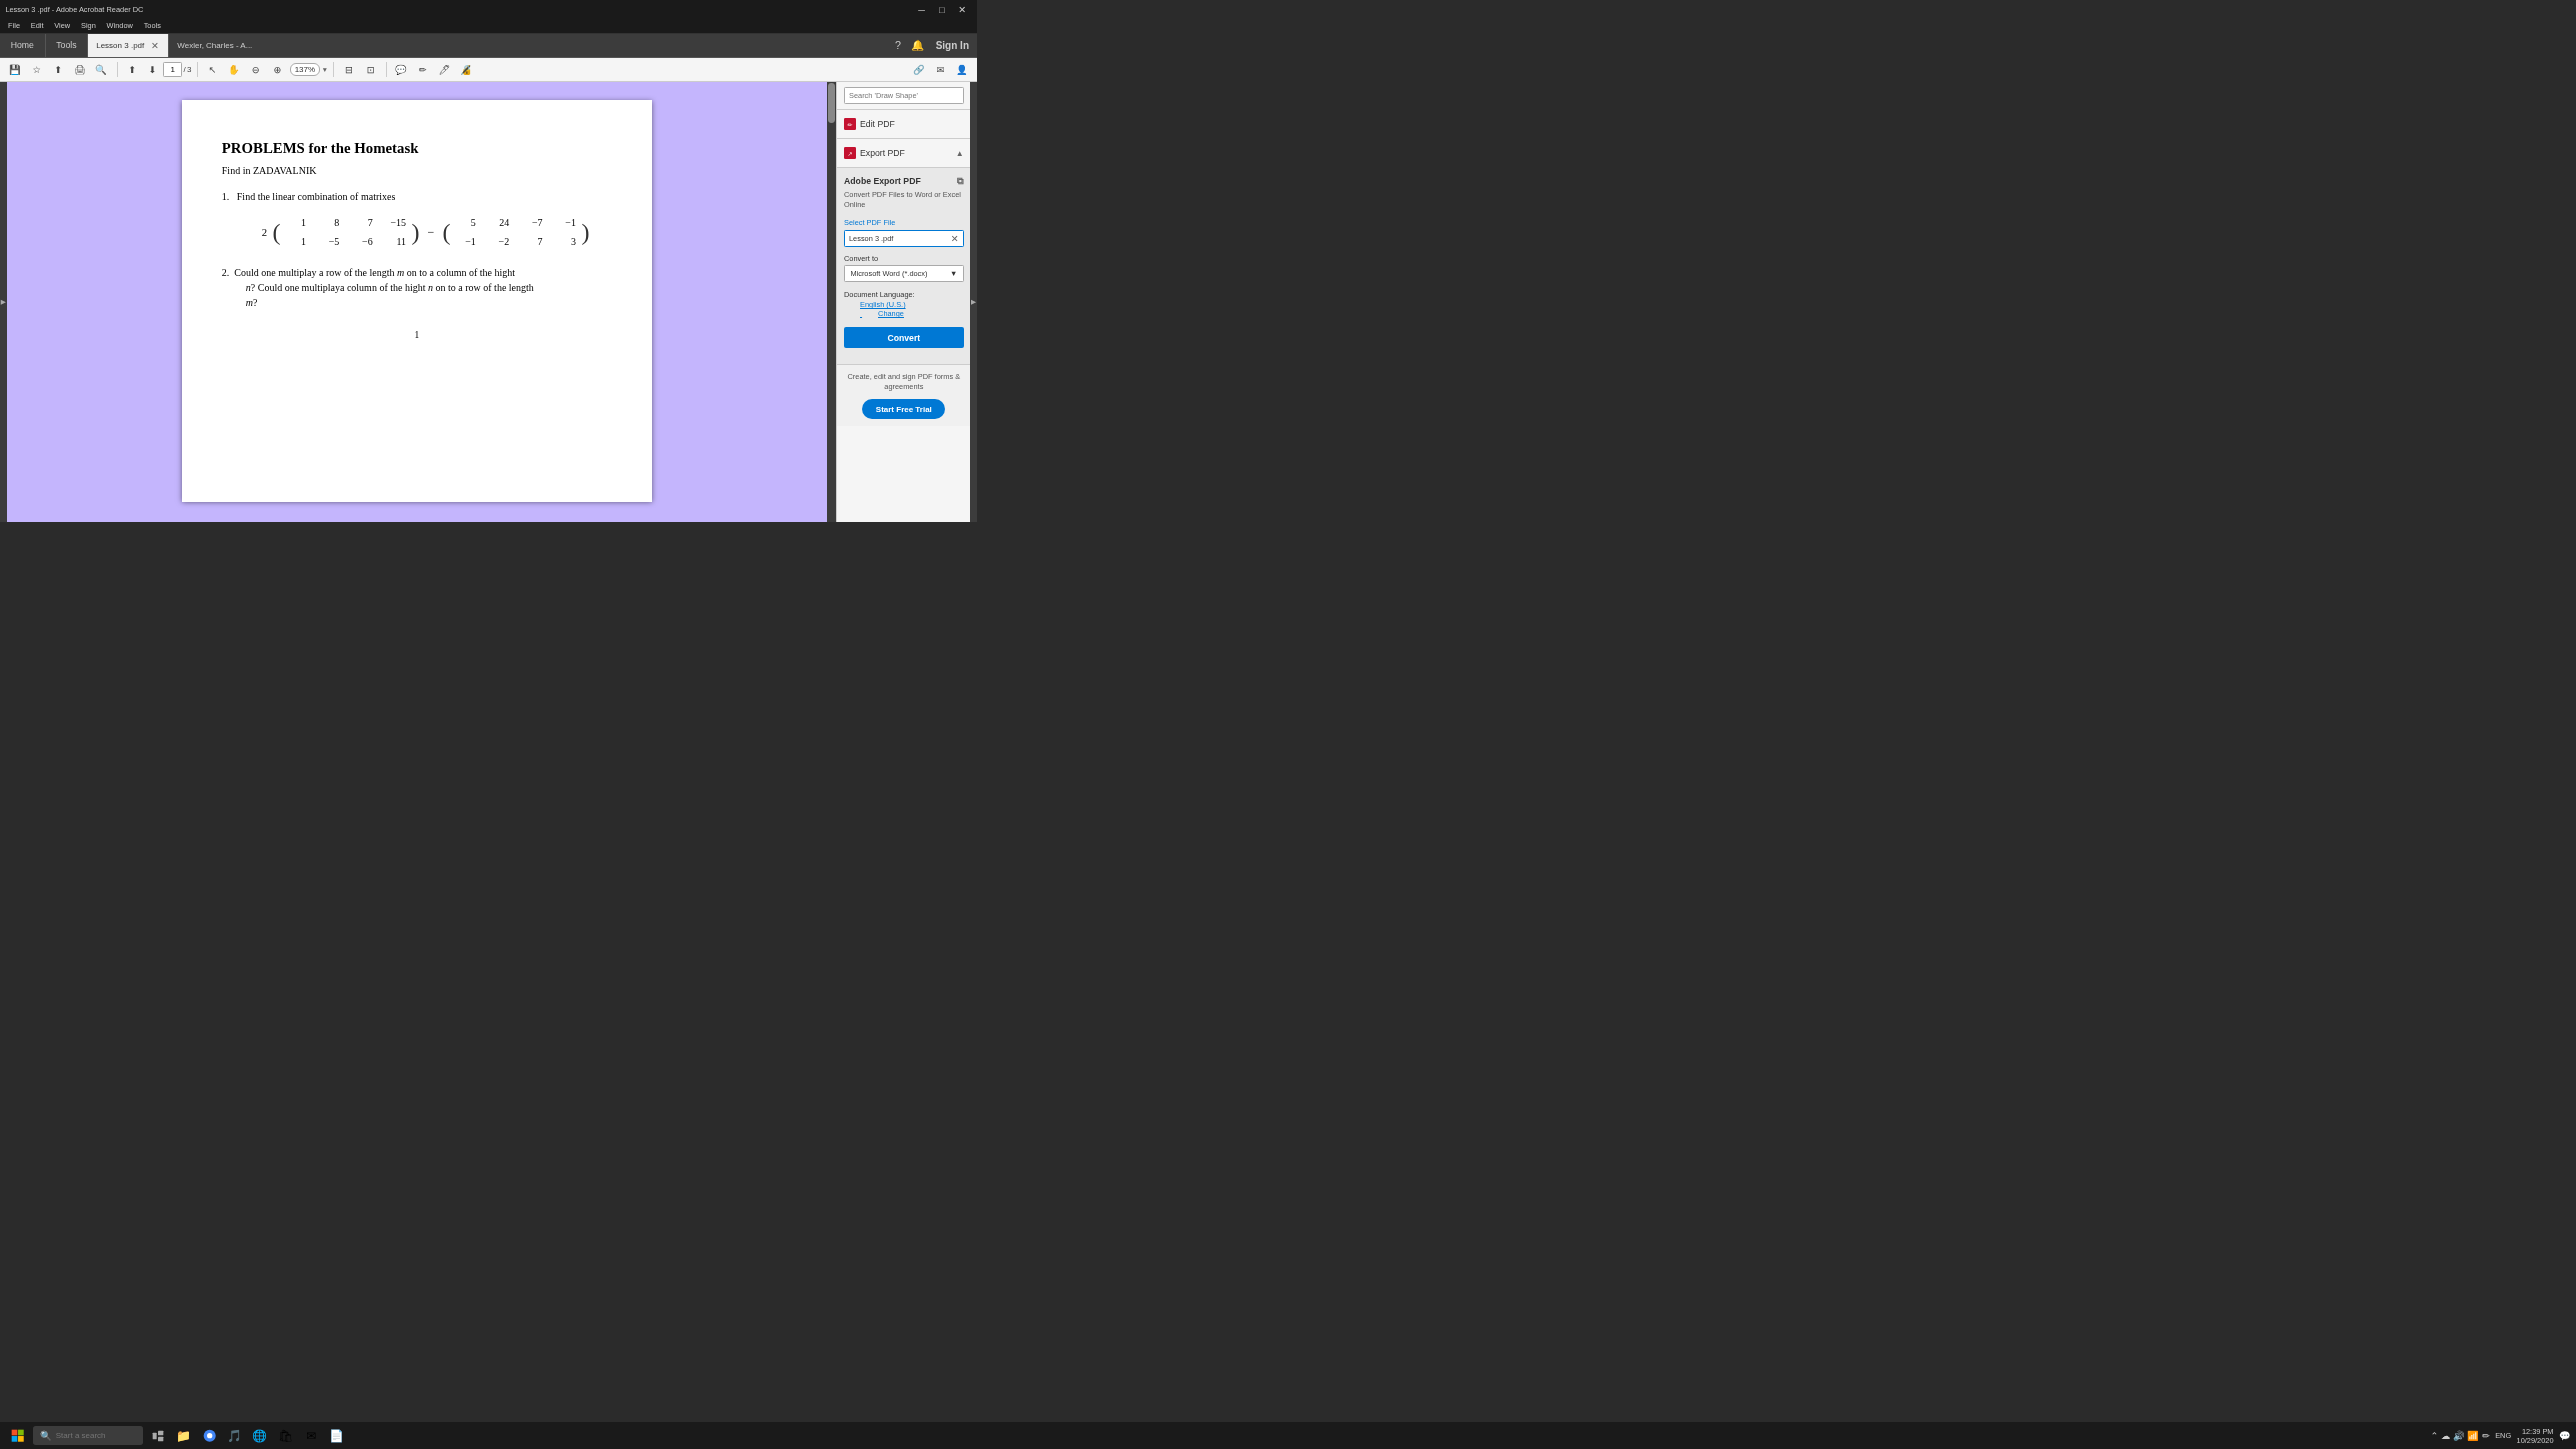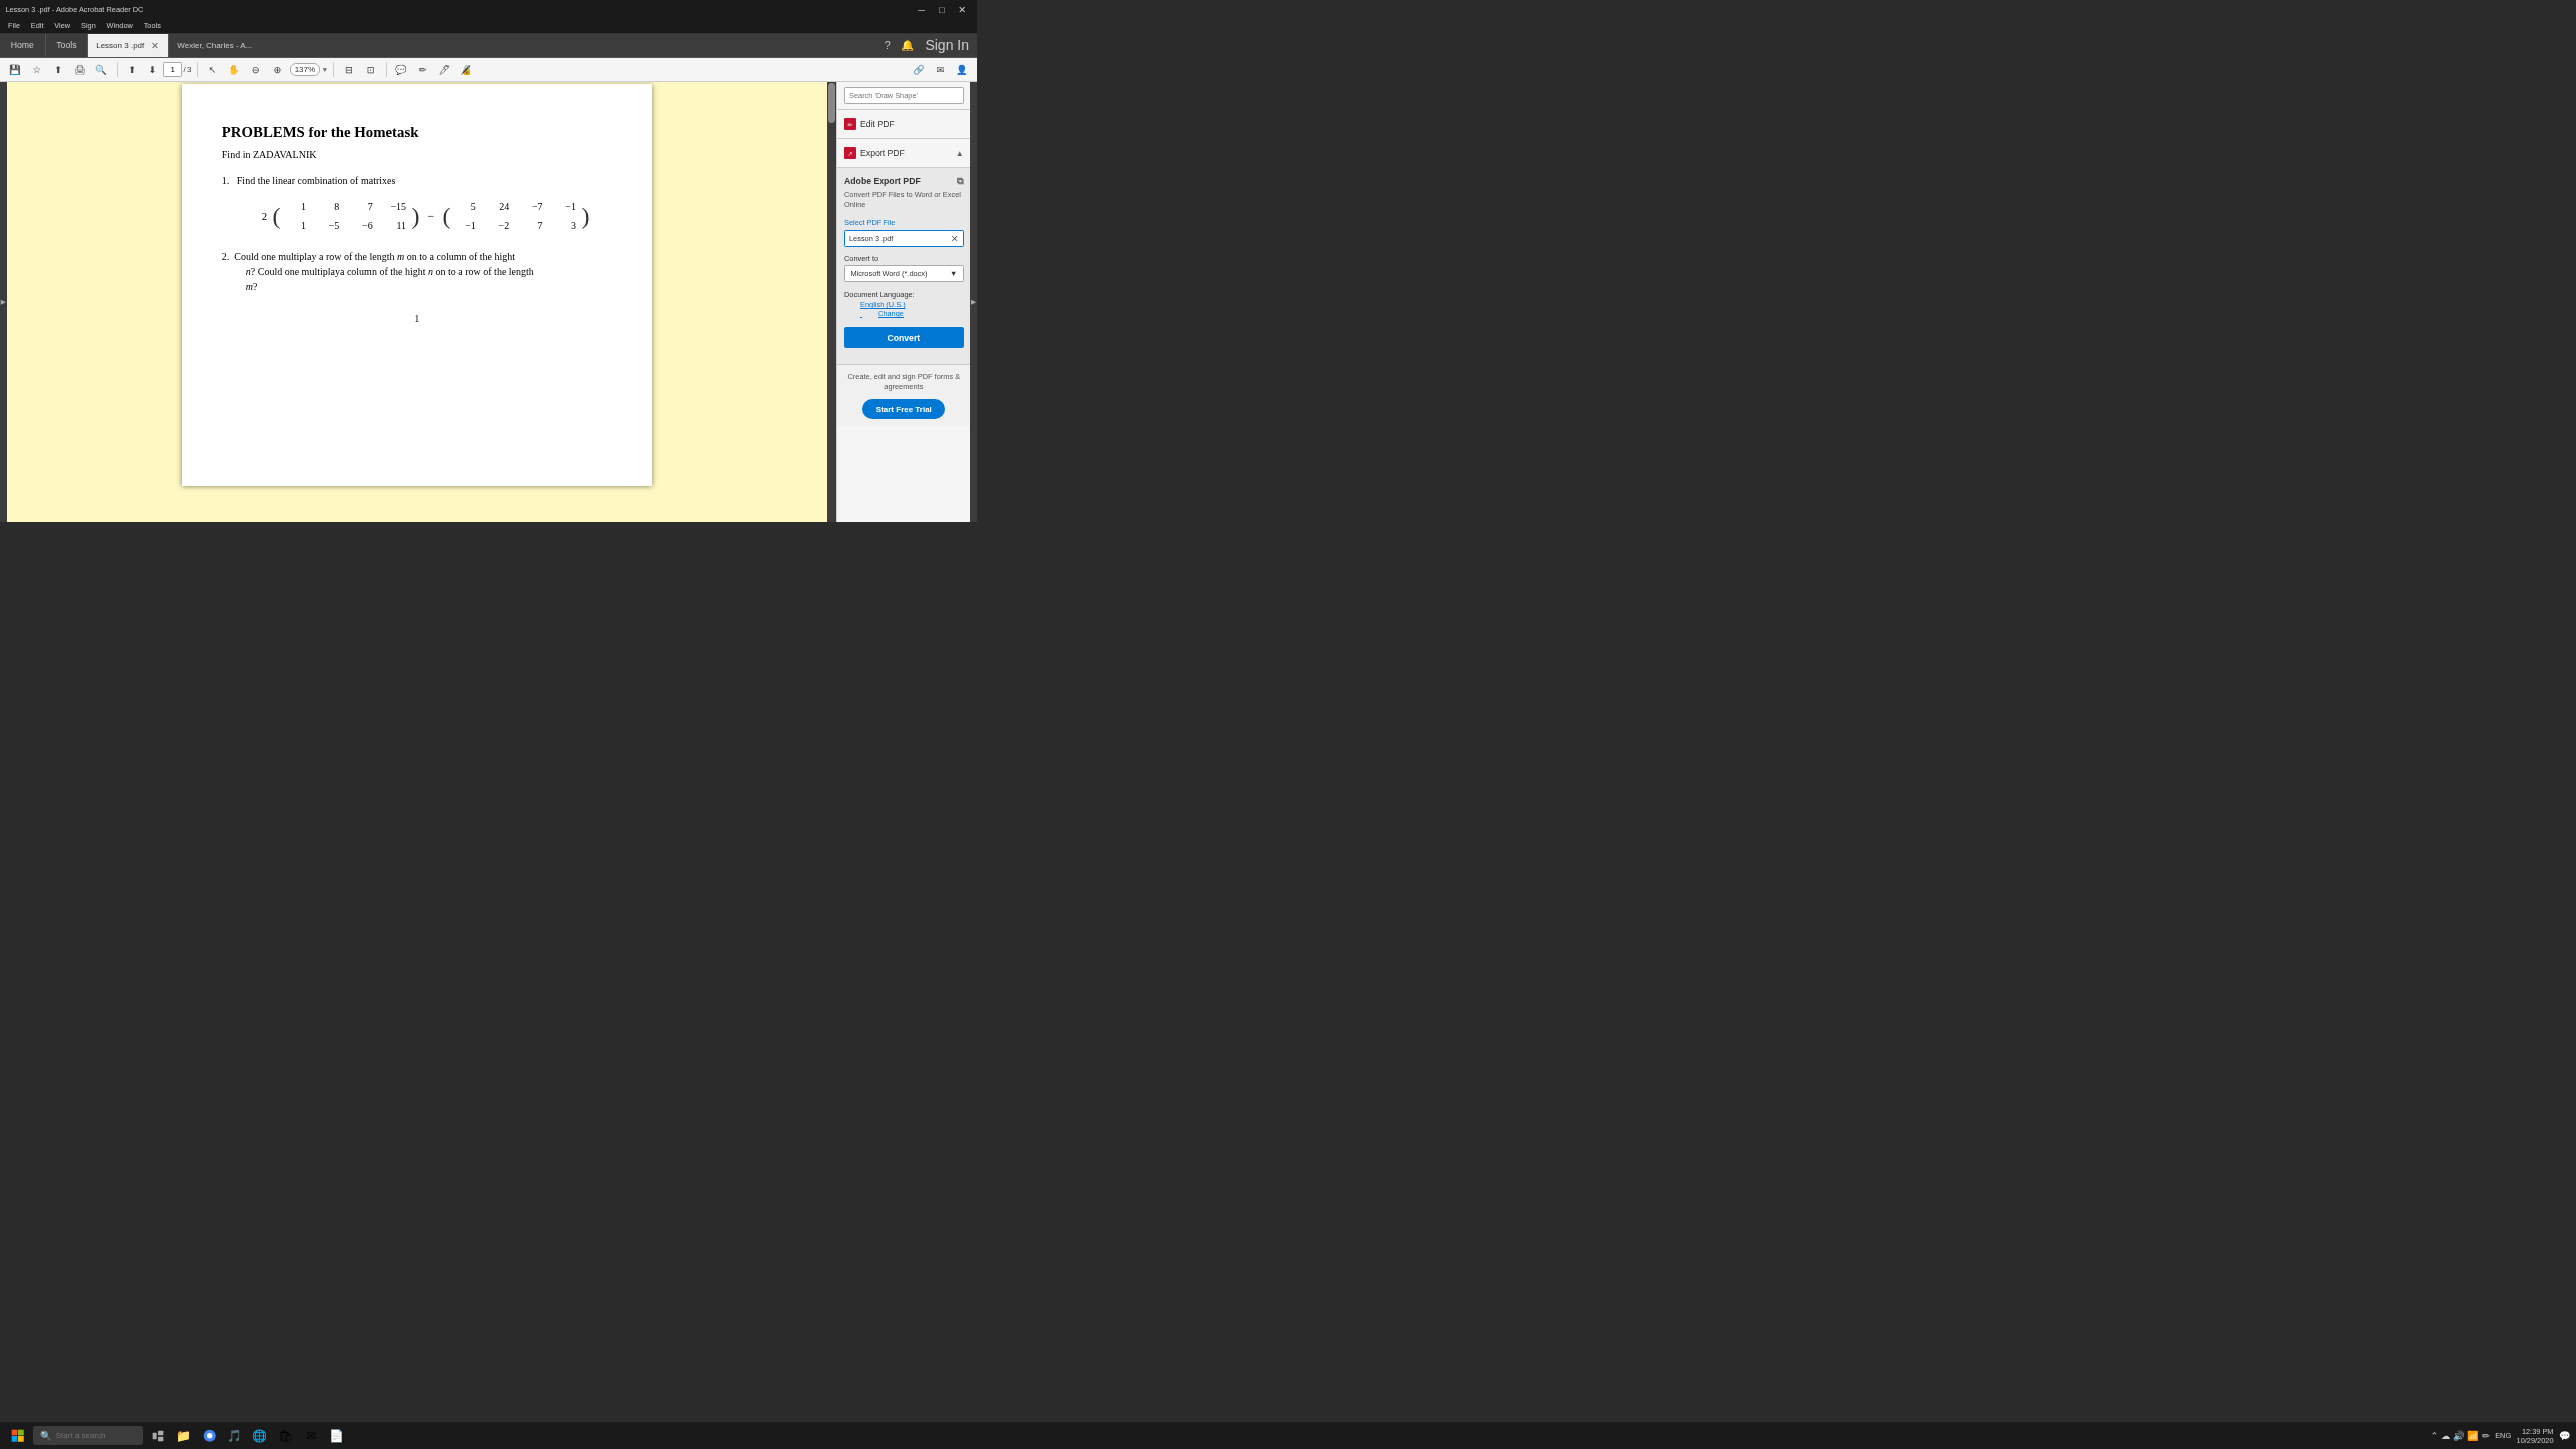--- a/index.html
+++ b/index.html
@@ -84,22 +84,22 @@
     }
     .tabbar-right {
       margin-left: auto;
       display: flex; align-items: center;
       padding: 0 8px; gap: 10.7px;
     }
     .tabbar-right-icon {
       color: #ccc; font-size: 10.7px; cursor: pointer;
     }
     .signin-btn {
-      color: #ccc; font-size: 14px; cursor: pointer;
-      font-weight: 400;
+      color: #ccc; font-size: 10px; cursor: pointer;
+      font-weight: 700;
     }
 
     
     .toolbar {
       background: #f5f5f5;
       height: 24px;
       display: flex;
       align-items: center;
       padding: 0 5.4px;
       border-bottom: 0.7px solid #ccc;
@@ -145,25 +145,25 @@
       width: 6.7px;
       background: #3c3c3c;
       display: flex; align-items: center; justify-content: center;
       cursor: pointer; color: #aaa; font-size: 6.7px;
       position: absolute; left: 0; z-index: 10;
     }
 
     
     .pdf-area {
       flex: 1;
-      background: #fef9c3;
+      background: #c4b5fd;
       display: flex;
       align-items: flex-start;
       justify-content: center;
-      padding: 2px;
+      padding: 18px;
       overflow: auto;
       position: relative;
     }
 
     
     .pdf-scroll {
       width: 9.4px;
       background: #3c3c3c;
       position: relative;
     }

